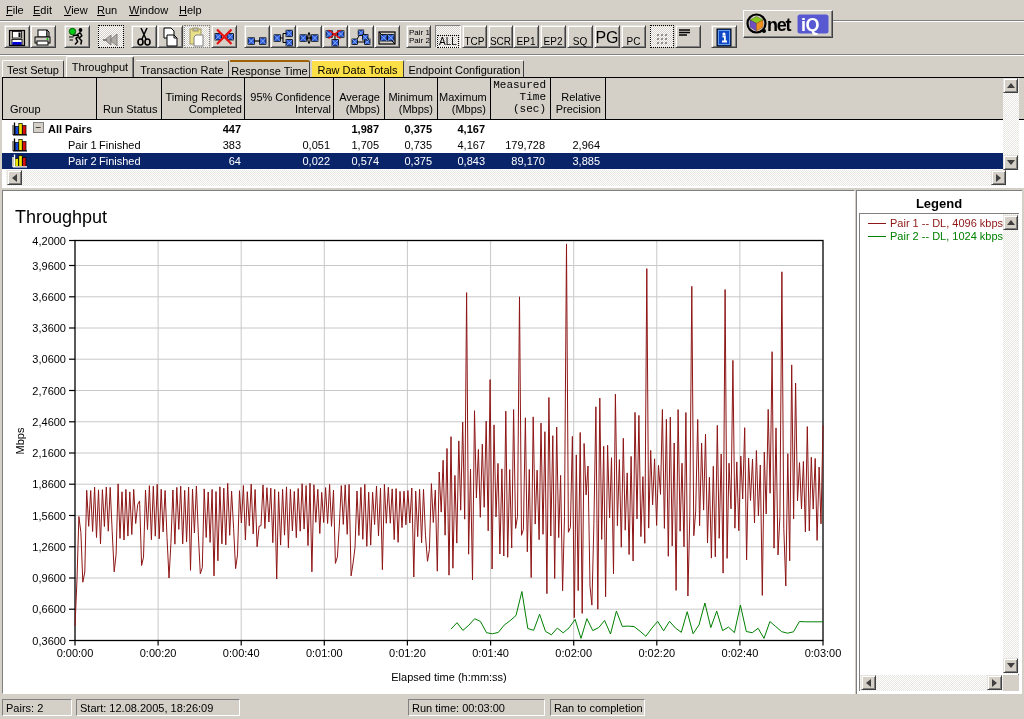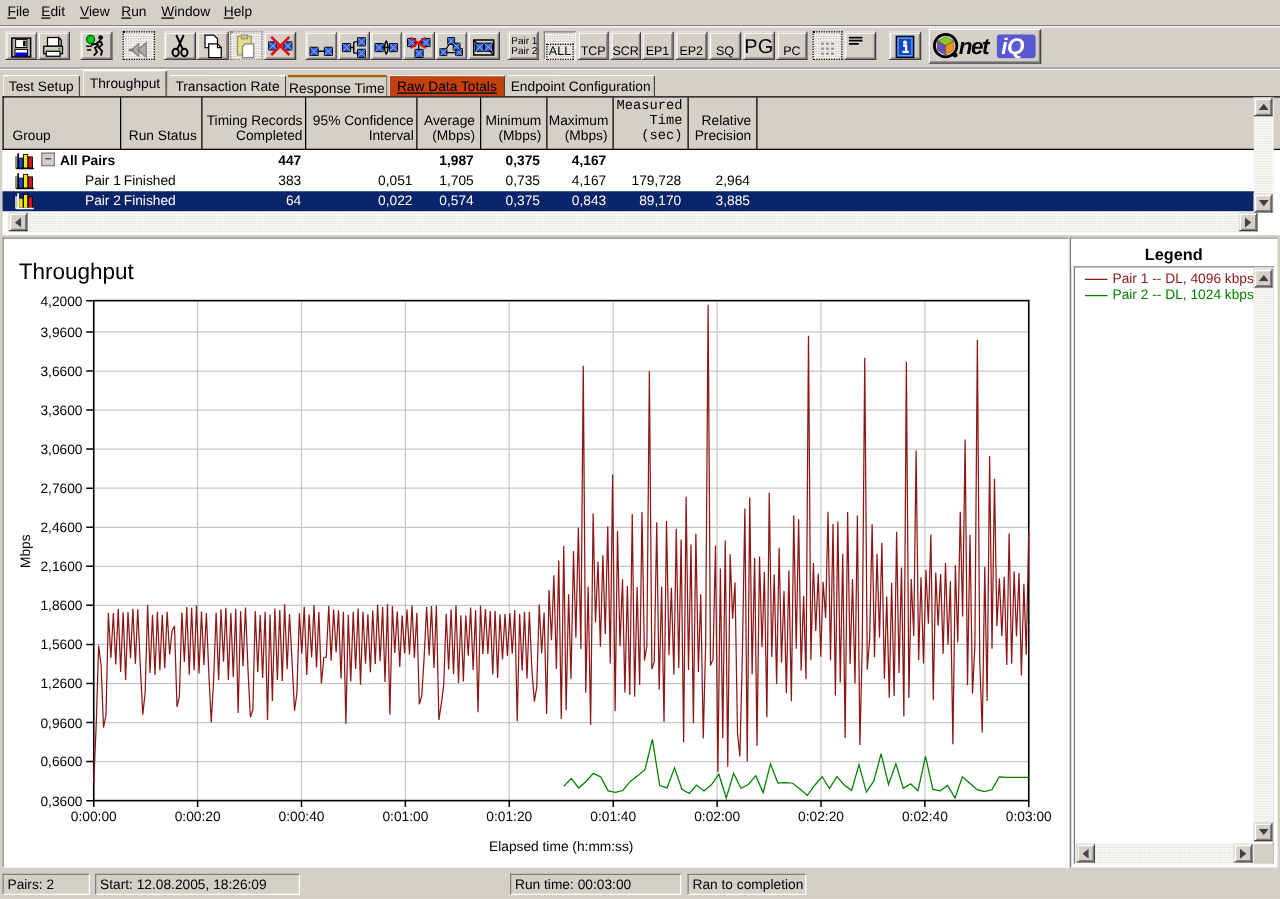--- a/index.html
+++ b/index.html
@@ -243,42 +243,42 @@
 
   <div class="tbtn btn" style="left:711px;">
     <svg width="18" height="19" viewBox="0 0 18 19">
       <rect x="2" y="1" width="14" height="17" fill="#1048c8" stroke="#000"></rect>
       <rect x="3.5" y="2.5" width="11" height="14" fill="none" stroke="#68a0e8" stroke-width="1"></rect>
       <circle cx="9" cy="6" r="1.6" fill="#fff"></circle>
       <path d="M7.5 8.5 h2.4 v5 h1.6 M7 13.5 h5" stroke="#fff" stroke-width="1.8" fill="none"></path>
     </svg>
   </div>
 
-  <div class="abs raised" style="left:743px;top:23px;width:90px;height:28px;background:#d4d0c8;font-style:italic;">
+  <div class="abs raised" style="left:743px;top:10px;width:90px;height:28px;background:#d4d0c8;">
     <svg width="88" height="26" viewBox="0 0 88 26">
       <circle cx="12.5" cy="12.5" r="9" fill="none" stroke="#000" stroke-width="2.2"></circle>
       <path d="M12.5 5.5 L19 9 L12.5 12.5 L6 9 Z" fill="#8cc81c" stroke="#305000" stroke-width="0.4"></path>
       <path d="M6 9 L12.5 12.5 V20 L6 16 Z" fill="#7050c0" stroke="#2c1860" stroke-width="0.4"></path>
       <path d="M19 9 L12.5 12.5 V20 L19 16 Z" fill="#f09020" stroke="#804000" stroke-width="0.4"></path>
       <circle cx="20" cy="20" r="2" fill="#000"></circle>
       <text x="23" y="19.5" font-family="Liberation Sans,sans-serif" font-size="18" font-weight="bold" fill="#000" letter-spacing="-1.2">net</text>
       <rect x="53.5" y="3.5" width="31" height="19" rx="2.5" fill="#5858d0"></rect>
       <text x="57" y="19.5" font-family="Liberation Sans,sans-serif" font-size="18" font-weight="bold" fill="#fff" letter-spacing="-0.5">iQ</text>
     </svg>
   </div>
 </div>
 <div class="abs" style="left:0;top:54px;width:1024px;height:1px;background:#808080;"></div>
 <div class="abs" style="left:0;top:55px;width:1024px;height:1px;background:#fff;"></div>
 
 <div class="abs" id="tabs" style="left:0;top:56px;width:1024px;height:21px;">
   <div class="abs" style="left:2px;top:4px;width:62px;height:17px;background:#d4d0c8;border-top:1px solid #fff;border-left:1px solid #fff;border-right:1px solid #404040;border-radius:2px 2px 0 0;text-align:center;padding-top:3px;">Test Setup</div>
   <div class="abs" style="left:66px;top:0;width:68px;height:21px;background:#d4d0c8;border-top:1px solid #fff;border-left:1px solid #fff;border-right:1px solid #404040;border-radius:2px 2px 0 0;text-align:center;padding-top:4px;box-shadow:inset -1px 0 0 #808080;">Throughput</div>
   <div class="abs" style="left:136px;top:4px;width:93px;height:17px;background:#d4d0c8;border-top:1px solid #fff;border-right:1px solid #404040;border-radius:0 2px 0 0;text-align:center;padding-top:3px;">Transaction Rate</div>
   <div class="abs" style="left:230px;top:4px;width:80px;height:17px;background:#d4d0c8;border-top:2px solid #a16207;border-right:1px solid #404040;border-radius:0 2px 0 0;text-align:center;padding-top:3px;">Response Time</div>
-  <div class="abs" style="left:312px;top:4px;width:92px;height:17px;background:#c2410c;border-top:1px solid #fff;border-right:1px solid #404040;border-radius:0 2px 0 0;text-align:center;padding-top:3px;text-decoration:underline;">Raw Data Totals</div>
+  <div class="abs" style="left:312px;top:4px;width:92px;height:17px;background:#fde047;border-top:1px solid #fff;border-right:1px solid #404040;border-radius:0 2px 0 0;text-align:center;padding-top:3px;">Raw Data Totals</div>
   <div class="abs" style="left:406px;top:4px;width:118px;height:17px;background:#d4d0c8;border-top:1px solid #fff;border-right:1px solid #404040;border-radius:0 2px 0 0;text-align:center;padding-top:3px;">Endpoint Configuration</div>
 </div>
 
 <div class="abs" id="tablepane" style="left:0;top:77px;width:1024px;height:111px;background:#fff;border-left:2px solid #d4d0c8;">
 
   <div class="abs" style="left:0;top:0;width:1022px;height:43px;background:#d4d0c8;border:1px solid #000;border-right:none;">
     <div class="abs" style="left:7px;bottom:4px;">Group</div>
     <div class="abs" style="left:0;top:0;width:1px;height:42px;background:#000;left:93px;"></div>
     <div class="abs" style="left:100px;bottom:4px;">Run Status</div>
     <div class="abs" style="top:0;width:1px;height:42px;background:#000;left:158px;"></div>

